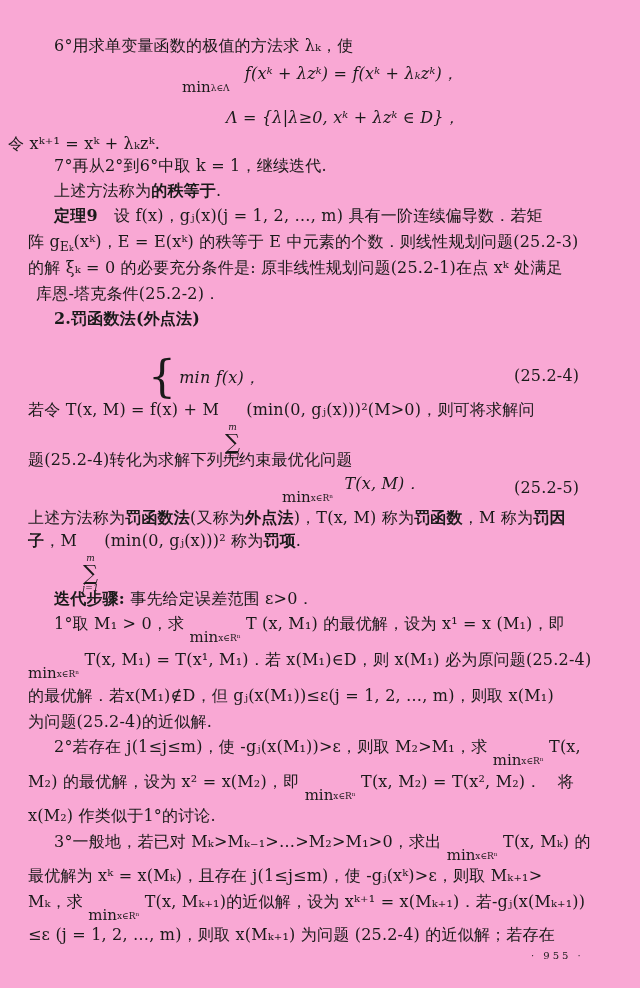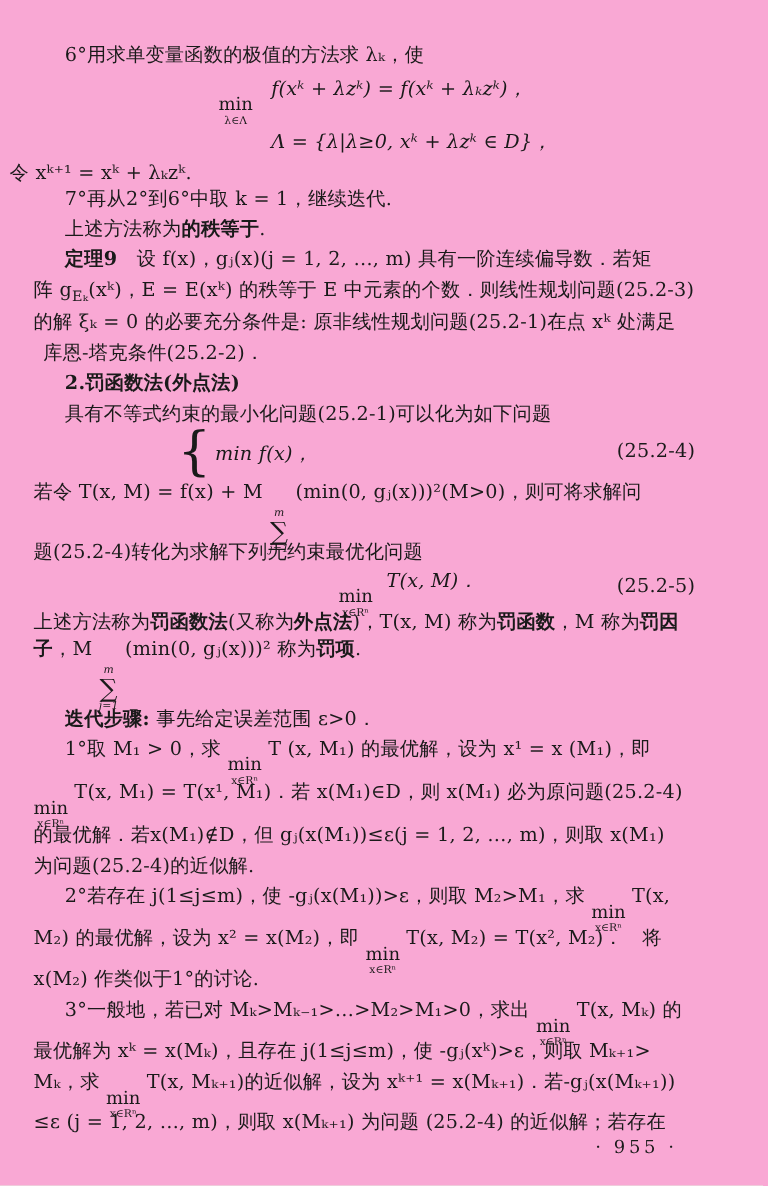--- a/index.html
+++ b/index.html
@@ -6,35 +6,35 @@
   .page{
     position:relative;width:640px;height:988px;margin:0 auto;
     background:#f9a8d4;color:#1a1a1a;overflow:hidden;
     font-family:"DejaVu Serif","Liberation Serif",serif;
   }
   .ln{position:absolute;white-space:nowrap;font-size:16px;line-height:20px;letter-spacing:0.2px;}
   .b{font-weight:bold;}
   .math{font-style:italic;}
   .submini{font-size:12px;vertical-align:-4px;}
   
-  .mstack{display:inline-flex;flex-direction:column;align-items:center;vertical-align:-13px;line-height:1;}
+  .mstack{display:inline-flex;align-items:center;vertical-align:-13px;line-height:1;}
   .mop{font-size:15px;font-style:normal;letter-spacing:0;}
   .msub{font-size:9px;margin-top:2px;letter-spacing:0;}
   
   .sstack{display:inline-flex;flex-direction:column;align-items:center;vertical-align:-15px;line-height:1;}
   .stop{font-size:9px;font-style:italic;}
   .ssym{font-size:21px;font-style:normal;}
   .sbot{font-size:9px;font-style:italic;}
   
   .eqwrap{display:flex;align-items:center;}
   .brace{font-size:44px;line-height:46px;font-weight:400;margin-right:3px;font-style:normal;}
   .eqcol{display:inline-flex;flex-direction:row;}
   .eqrow{line-height:23px;font-size:16px;}
   .eqnum{font-size:16px;}
-  .pagenum{font-size:15px;letter-spacing:3px;}
+  .pagenum{font-size:10px;letter-spacing:3px;margin-left:35px;}
 </style>
 </head>
 <body>
 
 <div class="page">
 
   <div class="ln" style="top:36px;left:54px">6°用求单变量函数的极值的方法求 λₖ，使</div>
 
   <div class="ln" style="top:64px;left:182px">
     <span class="mstack">
@@ -52,21 +52,20 @@
   <div class="ln" style="top:181px;left:54px"><span>上述方法称为</span><span class="b">的秩等于</span><span>.</span></div>
 
   <div class="ln" style="top:206px;left:54px"><span class="b">定理9</span><span>　设 f(x)，gⱼ(x)(j = 1, 2, …, m) 具有一阶连续偏导数．若矩</span></div>
 
   <div class="ln" style="top:232px;left:28px"><span>阵 g</span><span class="submini">Eₖ</span><span>(xᵏ)，E = E(xᵏ) 的秩等于 E 中元素的个数．则线性规划问题(25.2-3)</span></div>
 
   <div class="ln" style="top:258px;left:28px">的解 ξₖ = 0 的必要充分条件是: 原非线性规划问题(25.2-1)在点 xᵏ 处满足</div>
   <div class="ln" style="top:284px;left:36px">库恩-塔克条件(25.2-2)．</div>
 
   <div class="ln b" style="top:309px;left:54px">2.罚函数法(外点法)</div>
-  <div class="ln" style="top:335px;left:54px">具有不等式约束的最小化问题(25.2-1)可以化为如下问题</div>
 
   <div class="ln eqwrap" style="top:354px;left:148px">
     <span class="brace">{</span>
     <span class="eqcol">
       <span class="eqrow math">min f(x)，</span>
     </span>
   </div>
   <div class="ln eqnum" style="top:366px;left:514px">(25.2-4)</div>
 
   <div class="ln" style="top:400px;left:28px"><span>若令 T(x, M) = f(x) + M </span><span class="sstack">

